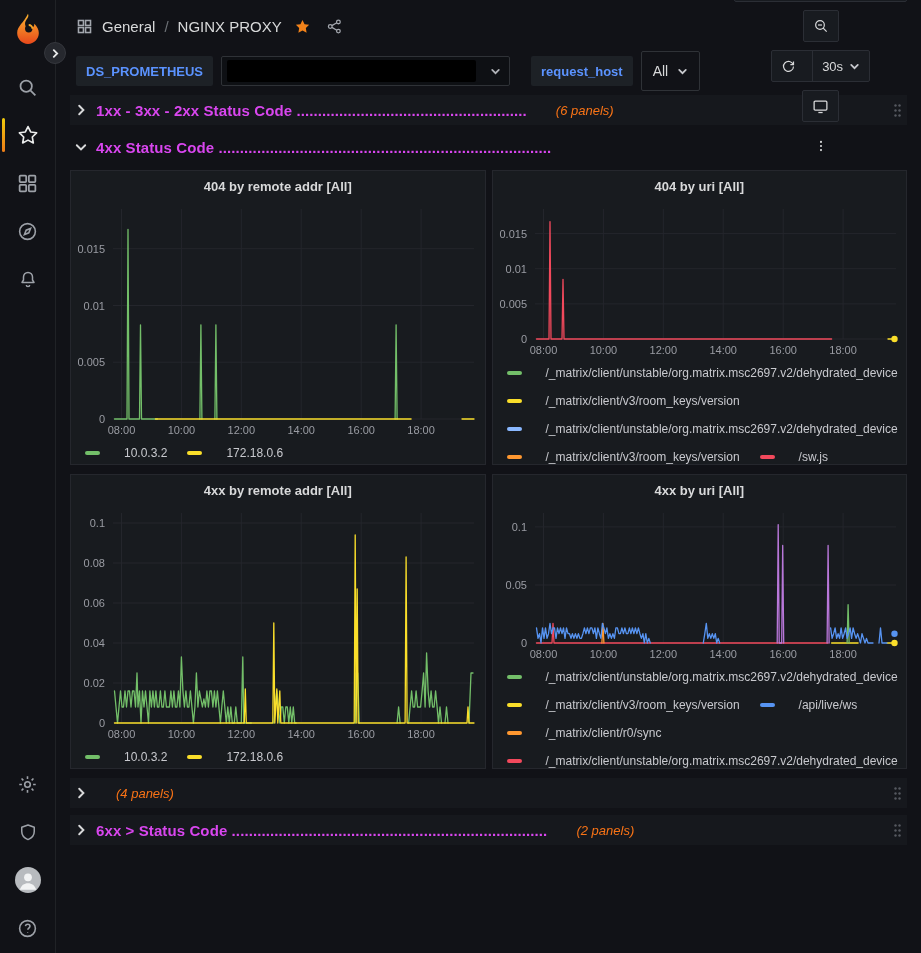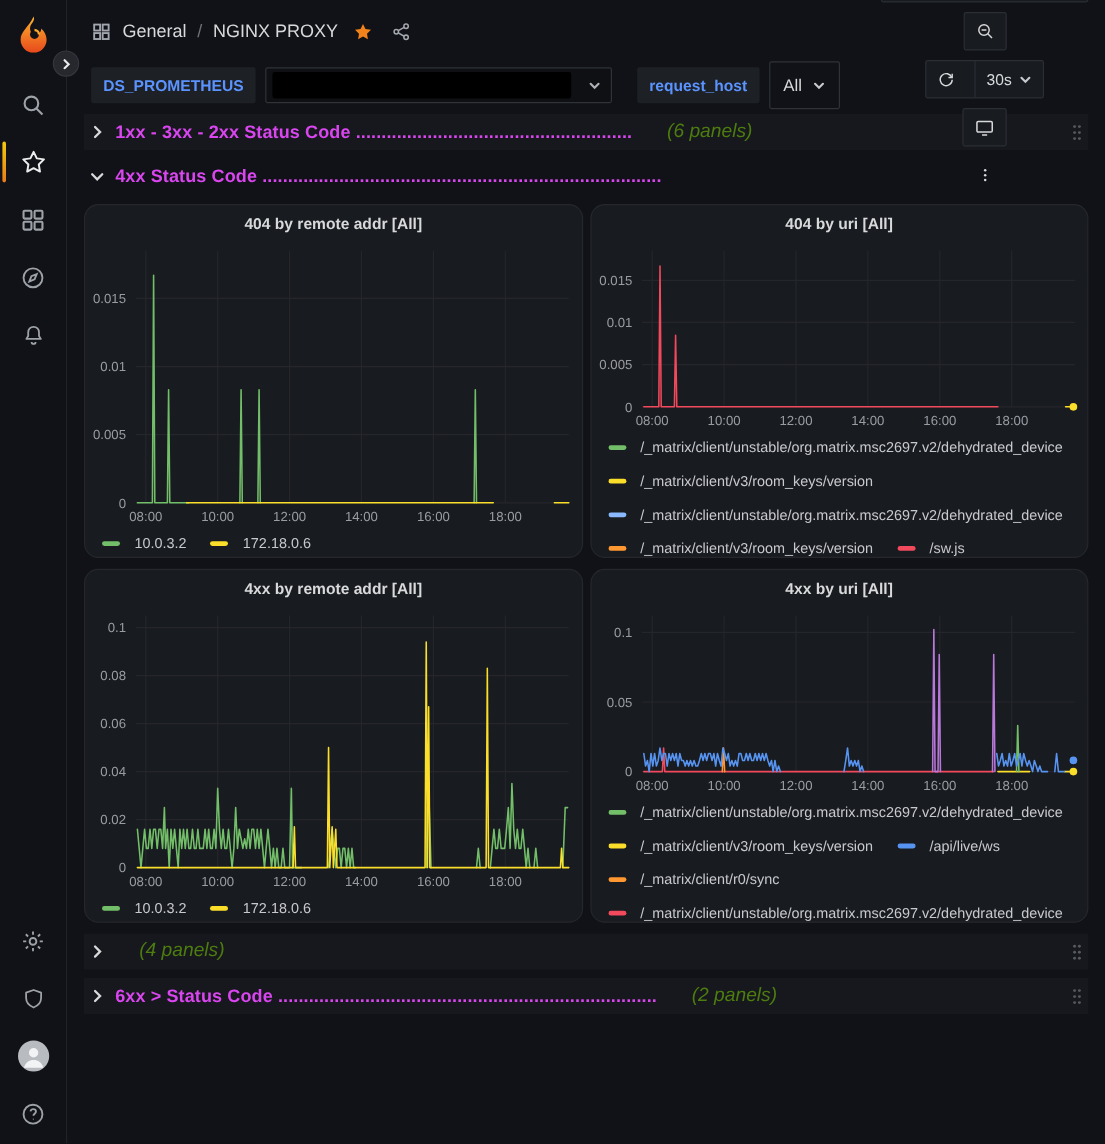--- a/index.html
+++ b/index.html
@@ -40,31 +40,31 @@
   .var-select .caret { position:absolute; right:8px; color:#b0b2b8; }
   .chip-gap { margin-left:13px; }
   .all-select { height:40px; border:1px solid #2f3237; border-radius:2px; background:transparent; display:flex; align-items:center; gap:9px; padding:0 11px; color:#d8d9da; font-size:14px; cursor:pointer; }
 
   
   .dashboard { padding:5px 14px 0; }
   .row-head { height:30px; display:flex; align-items:center; gap:9px; padding:0 5px; margin-bottom:7px; cursor:pointer; }
   .row-head.collapsed { background:#16181d; }
   .row-chevron { color:#d8d9da; width:12px; display:flex; }
   .row-title { font-size:15px; font-weight:700; color:#d946ef; white-space:nowrap; overflow:hidden; letter-spacing:.1px; }
-  .row-count { font-style:italic; color:#4d7c0f; font-size:16px; margin-left:20px; white-space:nowrap; }
+  .row-count { font-style:italic; color:#f97316; font-size:13px; margin-left:20px; white-space:nowrap; }
   .drag-handle { margin-left:auto; color:#565960; cursor:grab; display:flex; }
   .grid { display:grid; grid-template-columns:1fr 1fr; gap:9px 6px; margin:8px 0 9px; }
-  .panel { background:#181b1f; border:1px solid #25272d; border-radius:12px; height:295px; overflow:hidden; }
+  .panel { background:#181b1f; border:1px solid #25272d; border-radius:0; height:295px; overflow:hidden; }
   .panel-title { height:30px; display:flex; align-items:center; justify-content:center; font-size:13px; font-weight:700; color:#d8d9da; cursor:pointer; }
   svg.chart { display:block; }
   .grid-line { stroke:#24262c; stroke-width:1; }
   .tick { fill:#9a9ca3; font-size:11px; font-family:"Liberation Sans",sans-serif; }
   .legend { padding-left:14px; overflow:hidden; }
   .legend-row { display:flex; gap:20px; height:28px; align-items:center; white-space:nowrap; overflow:hidden; }
-  .legend-item { display:flex; align-items:center; gap:12px; font-size:12px; color:#c8c9ce; cursor:pointer; flex:none; }
+  .legend-item { display:flex; align-items:center; gap:24px; font-size:12px; color:#c8c9ce; cursor:pointer; flex:none; }
   .dash { width:15px; height:4px; border-radius:2px; flex:none; }
 </style>
 </head>
 <body>
 
 <nav class="sidebar">
   <div class="logo">
     <svg viewBox="0 0 24 26" width="30" height="32">
         <defs>
           <linearGradient id="gl" x1="0" y1="0" x2="0" y2="1">

